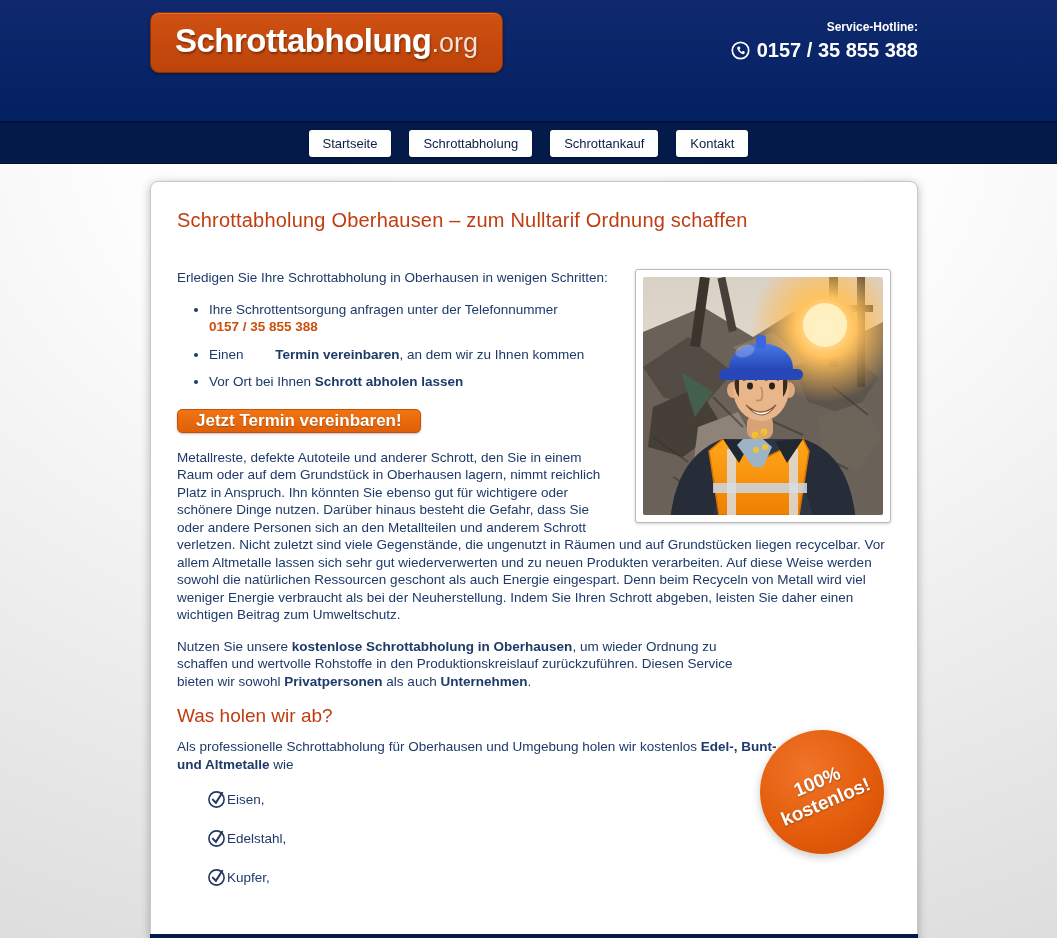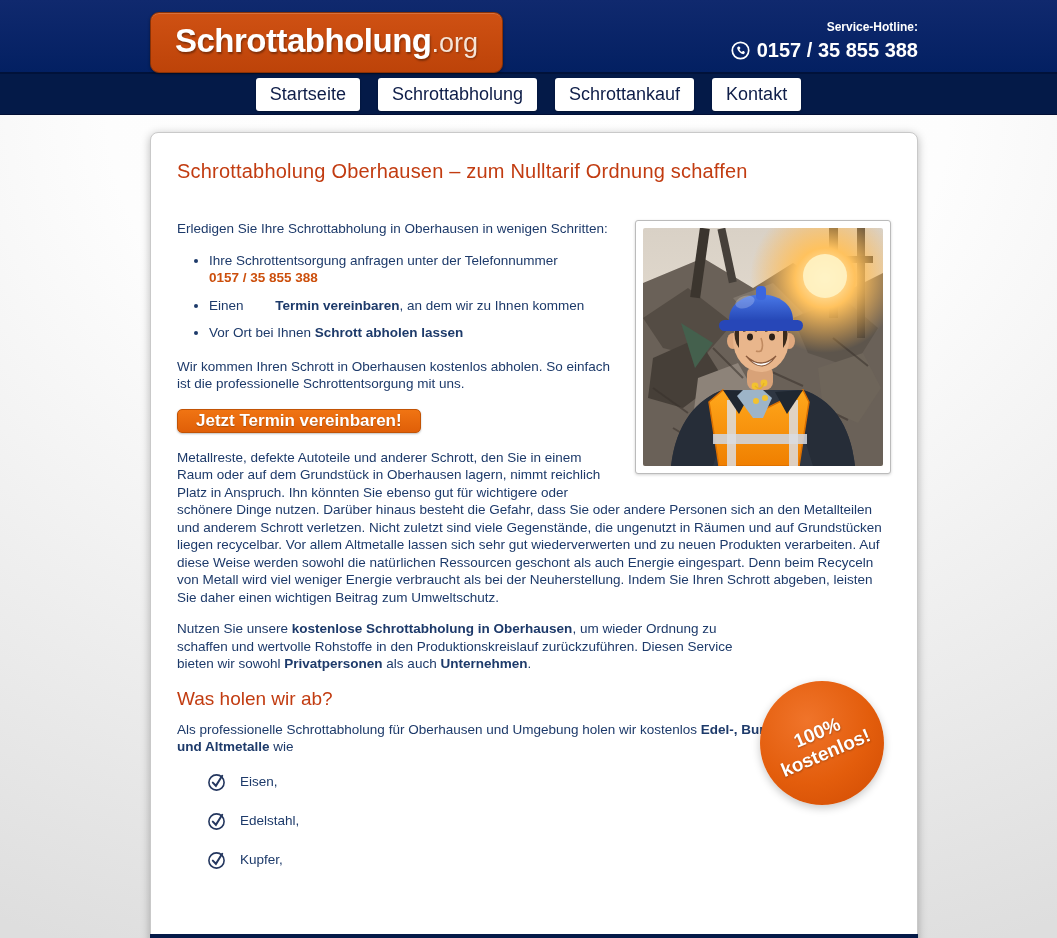--- a/index.html
+++ b/index.html
@@ -10,21 +10,21 @@
   *{margin:0;padding:0;box-sizing:border-box;}
   html,body{width:1057px;height:938px;overflow:hidden;}
   body{
     font-family:"Liberation Sans","DejaVu Sans",sans-serif;
     color:var(--text-navy);
     background:radial-gradient(ellipse 1200px 900px at 50% 12%, #ffffff 0%, #fdfdfd 35%, #dedede 100%);
     position:relative;
   }
   
   .site-header{
-    height:72px;
+    height:121px;
     background:linear-gradient(180deg,var(--header-top) 0%,var(--header-bot) 100%);
     position:relative;
   }
   .logo-box{
     position:absolute; left:150px; top:12px;
     background:linear-gradient(180deg,#cf5113,#bd4309);
     border:1px solid #8a3206; border-radius:9px;
     padding:9px 24px 12px 24px;
     box-shadow:0 1px 3px rgba(0,0,0,.4), inset 0 1px 0 rgba(255,255,255,.18);
   }
@@ -36,21 +36,21 @@
   .hotline-number{font-size:20px;font-weight:700;display:flex;align-items:center;gap:7px;justify-content:flex-end;}
   .phone-icon svg{display:block;}
   
   .main-nav{
     height:43px; background:var(--nav-bg);
     border-top:2px solid #01123a; border-bottom:1px solid #020f35;
     display:flex; align-items:center; justify-content:center; gap:18px;
   }
   .nav-btn{
     background:#fff; color:#0e1d48; border:none; border-radius:3px;
-    font-family:inherit; font-size:18px; padding:6px 14px; cursor:pointer;
+    font-family:inherit; font-size:13px; padding:6px 14px; cursor:pointer;
     box-shadow:0 1px 2px rgba(0,0,0,.35);
   }
   
   .page-card{
     position:relative;
     width:768px; margin:17px 0 0 150px; padding:26px;
     background:#fff; border:1px solid #c9c9c9; border-radius:8px;
     box-shadow:0 2px 10px rgba(0,0,0,.28);
     height:830px; overflow:hidden;
   }
@@ -75,21 +75,21 @@
     color:#fff; font-family:inherit; font-size:17px; font-weight:700;
     border:1px solid #c25305; border-radius:5px; padding:1px 18px; cursor:pointer;
     text-shadow:0 1px 1px rgba(0,0,0,.25);
     box-shadow:0 1px 2px rgba(0,0,0,.25);
   }
   .narrow-wide{width:100%;}
   .narrow-580{width:580px;}
   .narrow-600{width:600px;}
   
   ul.check-list{list-style:none;margin:16px 0 0 30px;}
-  ul.check-list li{display:flex;align-items:center;gap:13px;font-size:13.5px;margin-bottom:19px;}
+  ul.check-list li{display:flex;align-items:center;font-size:13.5px;margin-bottom:19px;}
   .check-icon svg{display:block;}
   
   .free-badge{
     position:absolute; top:548px; right:33px;
     width:124px;height:124px;border-radius:50%;
     background:radial-gradient(circle at 38% 32%, #f0742a 0%, #e35d0c 55%, #d04b03 100%);
     box-shadow:0 3px 8px rgba(0,0,0,.22);
     display:flex;align-items:center;justify-content:center;
   }
   .free-badge-inner{transform:rotate(-23deg);text-align:center;color:#fff;font-weight:700;
@@ -214,21 +214,20 @@
   </div>
 
   <p class="body-text">Erledigen Sie Ihre Schrottabholung in Oberhausen in wenigen Schritten:</p>
 
   <ul class="steps-list">
     <li><span>Ihre Schrottentsorgung </span><span style="font-weight: 400;">anfragen</span><span> unter der Telefonnummer</span><br><span class="accent-text" style="font-weight: 700;">0157 / 35 855 388</span></li>
     <li><span>Einen </span><span style="font-weight: 700; margin-left: 28px;">Termin vereinbaren</span><span>, an dem wir zu Ihnen kommen</span></li>
     <li><span>Vor Ort bei Ihnen </span><span style="font-weight: 700;">Schrott abholen lassen</span></li>
   </ul>
 
-  <p class="body-text">Wir kommen Ihren Schrott in Oberhausen kostenlos abholen. So einfach ist die professionelle Schrottentsorgung mit uns.</p>
 
   <button class="cta-button">Jetzt Termin vereinbaren!</button>
 
   <p class="body-text narrow-wide">Metallreste, defekte Autoteile und anderer Schrott, den Sie in einem Raum oder auf dem Grundstück in Oberhausen lagern, nimmt reichlich Platz in Anspruch. Ihn könnten Sie ebenso gut für wichtigere oder schönere Dinge nutzen. Darüber hinaus besteht die Gefahr, dass Sie oder andere Personen sich an den Metallteilen und anderem Schrott verletzen. Nicht zuletzt sind viele Gegenstände, die ungenutzt in Räumen und auf Grundstücken liegen recycelbar. Vor allem Altmetalle lassen sich sehr gut wiederverwerten und zu neuen Produkten verarbeiten. Auf diese Weise werden sowohl die natürlichen Ressourcen geschont als auch Energie eingespart. Denn beim Recyceln von Metall wird viel weniger Energie verbraucht als bei der Neuherstellung. Indem Sie Ihren Schrott abgeben, leisten Sie daher einen wichtigen Beitrag zum Umweltschutz.</p>
 
   <p class="body-text narrow-580"><span>Nutzen Sie unsere </span><span style="font-weight: 700;">kostenlose Schrottabholung in Oberhausen</span><span>, um wieder Ordnung zu schaffen und wertvolle Rohstoffe in den Produktionskreislauf zurückzuführen. Diesen Service bieten wir sowohl </span><span style="font-weight: 700;">Privatpersonen</span><span> als auch </span><span style="font-weight: 700;">Unternehmen</span><span>.</span></p>
 
   <h2 class="section-title">Was holen wir ab?</h2>
 
   <p class="body-text narrow-600"><span>Als professionelle Schrottabholung für Oberhausen und Umgebung holen wir kostenlos </span><span style="font-weight: 700;">Edel-, Bunt- und Altmetalle</span><span> wie</span></p>

